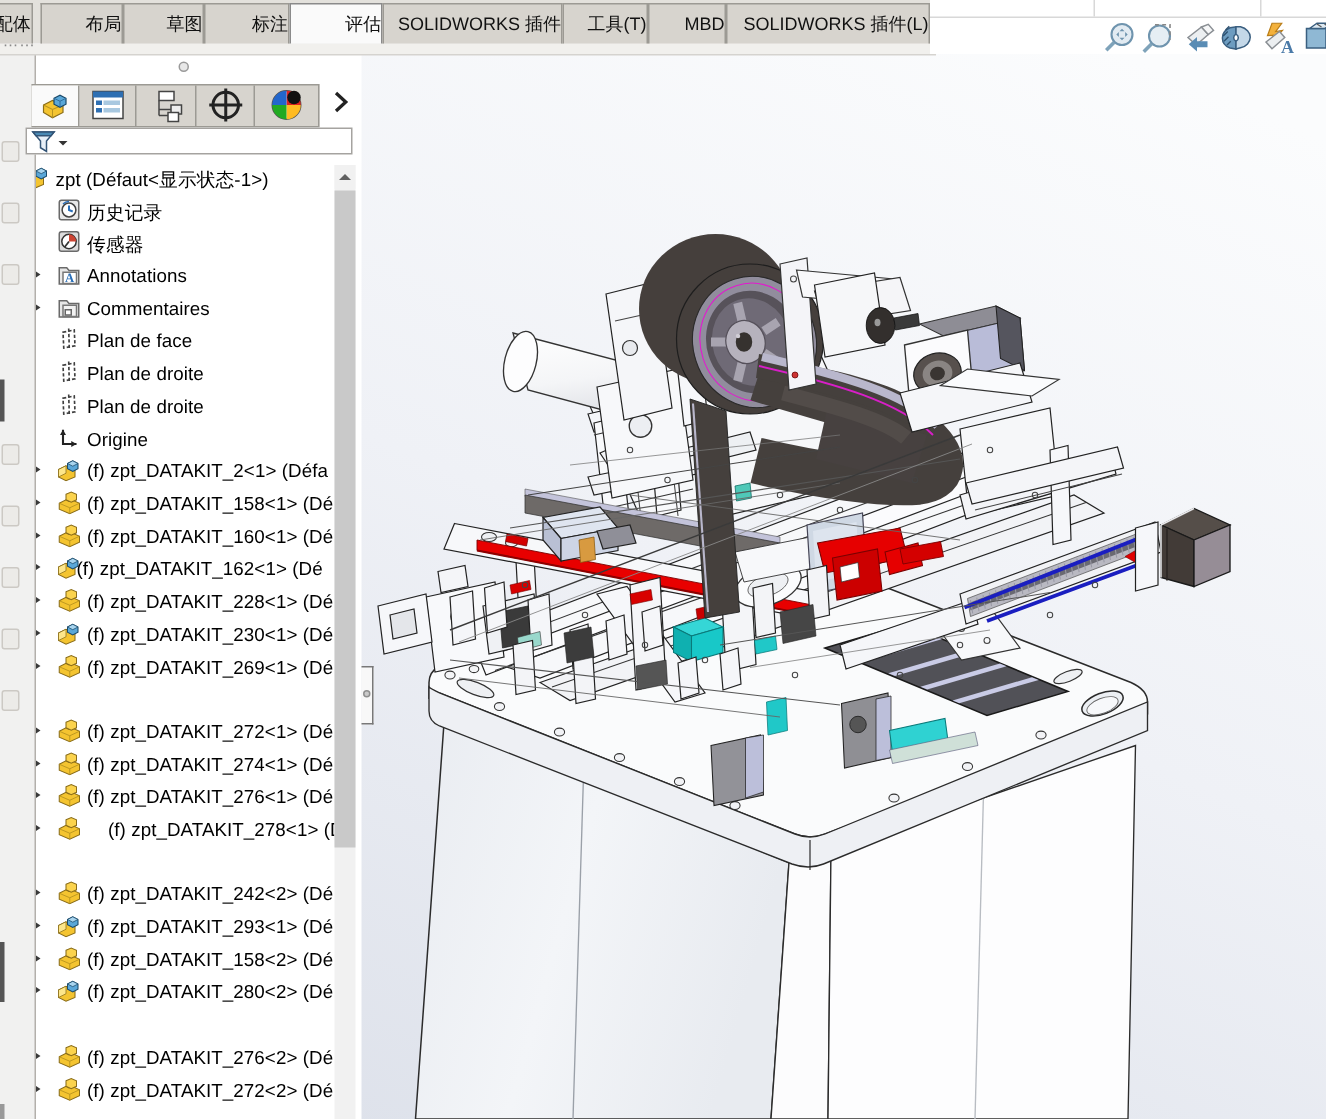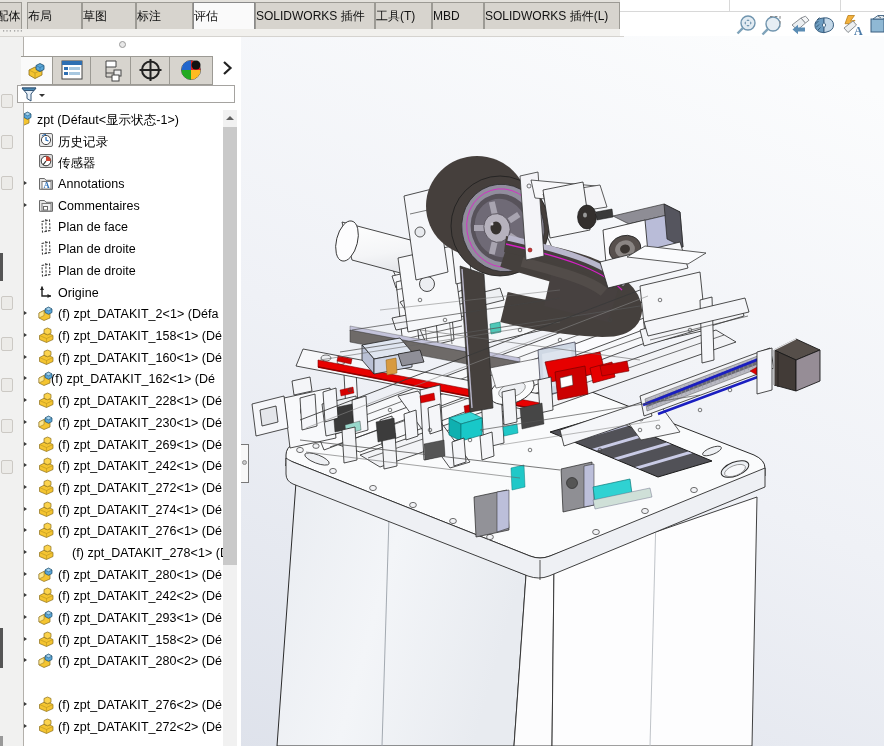--- a/index.html
+++ b/index.html
@@ -1,20 +1,20 @@
 <!DOCTYPE html>
 <html><head><meta charset="utf-8"><style>
 *{margin:0;padding:0;box-sizing:border-box}
 html,body{width:884px;height:746px;overflow:hidden;font-family:"Liberation Sans",sans-serif;background:#fff}
 #stage{position:relative;width:884px;height:746px;overflow:hidden}
 #vp{position:absolute;left:0;top:0;z-index:1}
 
 #topbar{position:absolute;left:0;top:0;width:884px;height:36px;z-index:20;background:transparent}
 #tabzone{position:absolute;left:0;top:0;width:620px;height:29px;background:#e3e1dc}
-.tab{position:absolute;top:2px;height:27px;background:#d7d4ce;border:1px solid #9c9a94;border-bottom:none;color:#111;font-size:12px;text-align:left;line-height:26px;white-space:nowrap}
+.tab{position:absolute;top:2px;height:27px;background:#d7d4ce;border:1px solid #9c9a94;border-bottom:none;color:#111;font-size:12px;text-align:right;line-height:26px;white-space:nowrap}
 .tab.act{background:#fafafa;border-color:#8a8a8a}
 #substrip{position:absolute;left:0;top:29px;width:620px;height:7px;background:#f1f0ed}
 #substrip2{position:absolute;left:620px;top:0px;width:264px;height:36px;background:#fff}
 .hline{position:absolute;background:#c9c7c3}
 .dots{position:absolute;left:2px;top:27px;width:40px;height:8px;color:#888;font-size:10px;line-height:8px;letter-spacing:1px}
 
 #lstrip{position:absolute;left:0;top:36px;width:24px;height:710px;background:#f1f1f0;border-right:1px solid #b3b0ab;z-index:18}
 .ghost{position:absolute;left:1px;width:12px;height:14px;border:1px solid #ccc9c4;border-radius:2px;background:#ecebe8}
 .gmark{position:absolute;left:0;width:3px;background:#555}
 
@@ -539,29 +539,20 @@
         </div>
         <div class="trow" style="top:330px">
           <div class="arr"></div>
           <div style="position:absolute;left:14px;top:2px"><svg width="17" height="16" viewBox="0 0 17 16">
               <path d="M1.5 8.5 L6 6.2 L8 7.2 L10 6.2 L15 8.5 L15 12.5 L8.5 15.5 L1.5 12.5 Z" fill="#f4c430" stroke="#8a6d1a" stroke-width="0.7"></path>
               <path d="M1.5 8.5 L8.5 11.5 L15 8.5 M8.5 11.5 L8.5 15.5" fill="none" stroke="#b8941f" stroke-width="0.6"></path>
               <path d="M6 2.5 L9.5 1 L13 2.5 L13 6.2 L9.5 7.8 L6 6.2 Z" fill="#fbd34d" stroke="#8a6d1a" stroke-width="0.7"></path>
             </svg></div>
           <div class="lbl" style="left:34px">(f) zpt_DATAKIT_269&lt;1&gt; (Dé</div>
         </div>
-        <div class="trow" style="top:351px">
-          <div class="arr"></div>
-          <div style="position:absolute;left:14px;top:2px"><svg width="17" height="16" viewBox="0 0 17 16">
-              <path d="M1.5 8.5 L6 6.2 L8 7.2 L10 6.2 L15 8.5 L15 12.5 L8.5 15.5 L1.5 12.5 Z" fill="#f4c430" stroke="#8a6d1a" stroke-width="0.7"></path>
-              <path d="M1.5 8.5 L8.5 11.5 L15 8.5 M8.5 11.5 L8.5 15.5" fill="none" stroke="#b8941f" stroke-width="0.6"></path>
-              <path d="M6 2.5 L9.5 1 L13 2.5 L13 6.2 L9.5 7.8 L6 6.2 Z" fill="#fbd34d" stroke="#8a6d1a" stroke-width="0.7"></path>
-            </svg></div>
-          <div class="lbl" style="left:34px">(f) zpt_DATAKIT_242&lt;1&gt; (Dé</div>
-        </div>
         <div class="trow" style="top:373px">
           <div class="arr"></div>
           <div style="position:absolute;left:14px;top:2px"><svg width="17" height="16" viewBox="0 0 17 16">
               <path d="M1.5 8.5 L6 6.2 L8 7.2 L10 6.2 L15 8.5 L15 12.5 L8.5 15.5 L1.5 12.5 Z" fill="#f4c430" stroke="#8a6d1a" stroke-width="0.7"></path>
               <path d="M1.5 8.5 L8.5 11.5 L15 8.5 M8.5 11.5 L8.5 15.5" fill="none" stroke="#b8941f" stroke-width="0.6"></path>
               <path d="M6 2.5 L9.5 1 L13 2.5 L13 6.2 L9.5 7.8 L6 6.2 Z" fill="#fbd34d" stroke="#8a6d1a" stroke-width="0.7"></path>
             </svg></div>
           <div class="lbl" style="left:34px">(f) zpt_DATAKIT_272&lt;1&gt; (Dé</div>
         </div>
         <div class="trow" style="top:395px">
@@ -583,30 +574,20 @@
           <div class="lbl" style="left:34px">(f) zpt_DATAKIT_276&lt;1&gt; (Dé</div>
         </div>
         <div class="trow" style="top:438px">
           <div class="arr"></div>
           <div style="position:absolute;left:14px;top:2px"><svg width="17" height="16" viewBox="0 0 17 16">
               <path d="M1.5 8.5 L6 6.2 L8 7.2 L10 6.2 L15 8.5 L15 12.5 L8.5 15.5 L1.5 12.5 Z" fill="#f4c430" stroke="#8a6d1a" stroke-width="0.7"></path>
               <path d="M1.5 8.5 L8.5 11.5 L15 8.5 M8.5 11.5 L8.5 15.5" fill="none" stroke="#b8941f" stroke-width="0.6"></path>
               <path d="M6 2.5 L9.5 1 L13 2.5 L13 6.2 L9.5 7.8 L6 6.2 Z" fill="#fbd34d" stroke="#8a6d1a" stroke-width="0.7"></path>
             </svg></div>
           <div class="lbl" style="left:48px">(f) zpt_DATAKIT_278&lt;1&gt; (Dé</div>
-        </div>
-        <div class="trow" style="top:460px">
-          <div class="arr"></div>
-          <div style="position:absolute;left:14px;top:2px"><svg width="17" height="16" viewBox="0 0 17 16">
-              <path d="M1 8 L6 5.5 L12 8 L12 13 L6 15.5 L1 13 Z" fill="#f4c430" stroke="#8a6d1a" stroke-width="0.7"></path>
-              <path d="M1 8 L6 5.5 L6 10.5 L1 13 Z" fill="#fde68a" stroke="#8a6d1a" stroke-width="0.5"></path>
-              <path d="M7 4 L10.5 2.2 L14 4 L14 7.5 L10.5 9.3 L7 7.5 Z" fill="#5aa7d8" stroke="#1a4a6a" stroke-width="0.7"></path>
-              <path d="M7 4 L10.5 5.8 L14 4 L10.5 2.2 Z" fill="#a8d4ee" stroke="#1a4a6a" stroke-width="0.5"></path>
-            </svg></div>
-          <div class="lbl" style="left:34px">(f) zpt_DATAKIT_280&lt;1&gt; (Dé</div>
         </div>
         <div class="trow" style="top:481px">
           <div class="arr"></div>
           <div style="position:absolute;left:14px;top:2px"><svg width="17" height="16" viewBox="0 0 17 16">
               <path d="M1.5 8.5 L6 6.2 L8 7.2 L10 6.2 L15 8.5 L15 12.5 L8.5 15.5 L1.5 12.5 Z" fill="#f4c430" stroke="#8a6d1a" stroke-width="0.7"></path>
               <path d="M1.5 8.5 L8.5 11.5 L15 8.5 M8.5 11.5 L8.5 15.5" fill="none" stroke="#b8941f" stroke-width="0.6"></path>
               <path d="M6 2.5 L9.5 1 L13 2.5 L13 6.2 L9.5 7.8 L6 6.2 Z" fill="#fbd34d" stroke="#8a6d1a" stroke-width="0.7"></path>
             </svg></div>
           <div class="lbl" style="left:34px">(f) zpt_DATAKIT_242&lt;2&gt; (Dé</div>
         </div>

